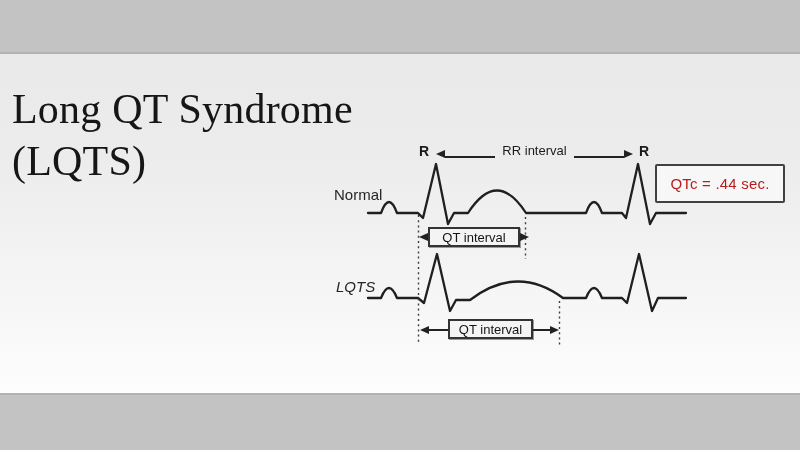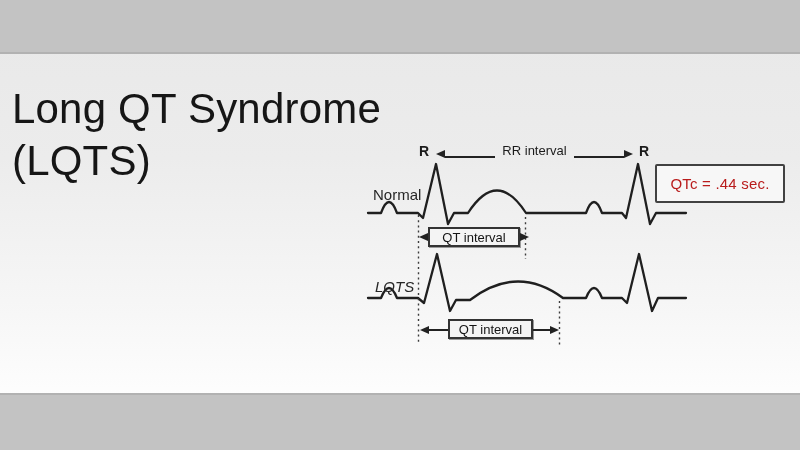--- a/index.html
+++ b/index.html
@@ -9,27 +9,27 @@
   .slide{
     position:relative; width:800px; height:450px; overflow:hidden;
     background:linear-gradient(180deg,#e8e8e8 0%,#ececec 35%,#f7f7f7 70%,#ffffff 92%);
     font-family:"Liberation Sans", sans-serif; color:var(--ink);
   }
   .band{position:absolute;left:0;width:800px;background:var(--band);}
   .band.top{top:0;height:52px;border-bottom:2px solid var(--band-edge);}
   .band.bottom{bottom:0;height:55px;border-top:2px solid var(--band-edge);}
   .title{
     position:absolute;left:12px;top:83px;margin:0;
-    font-family:Liberation Sans, sans-serif;font-weight:400;
+    font-family:Liberation Serif, serif;font-weight:400;
     font-size:42px;line-height:52px;color:#161616;letter-spacing:.2px;
   }
   .abs{position:absolute;}
   .ecg-svg{position:absolute;left:0;top:0;width:800px;height:450px;}
   .r-label{font-size:14px;font-weight:700;color:#1b1b1b;}
-  .trace-label{font-size:15px;color:#262626;margin-left:39px;}
+  .trace-label{font-size:15px;color:#262626;}
   .rr-arrow{display:flex;align-items:flex-end;height:12px;}
   .rr-arrow .line{flex:1;height:2px;background:#222;}
   .rr-arrow .txt{font-size:13px;color:#1b1b1b;padding:0 7px;white-space:nowrap;}
   .tri{width:0;height:0;border-top:4.5px solid transparent;border-bottom:4.5px solid transparent;}
   .tri.left{border-right:9px solid #222;}
   .tri.right{border-left:9px solid #222;}
   .qt-box{
     box-sizing:border-box;border:2px solid #333;background:#f4f4f4;
     box-shadow:1px 1px 0 #9a9a9a;
     font-size:13px;color:#141414;display:flex;align-items:flex-end;justify-content:center;

